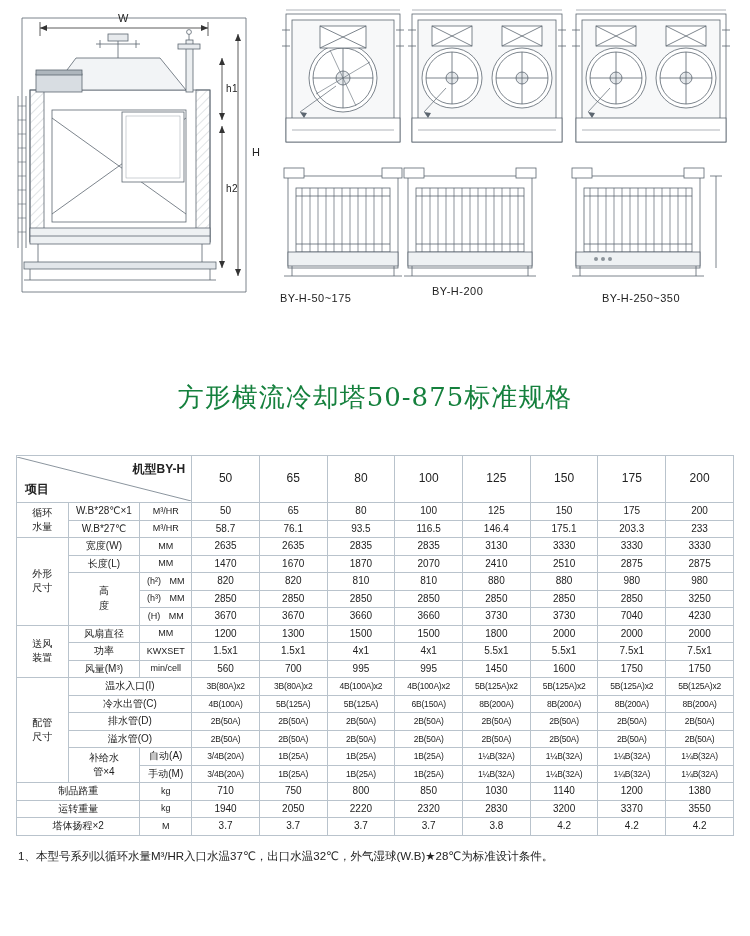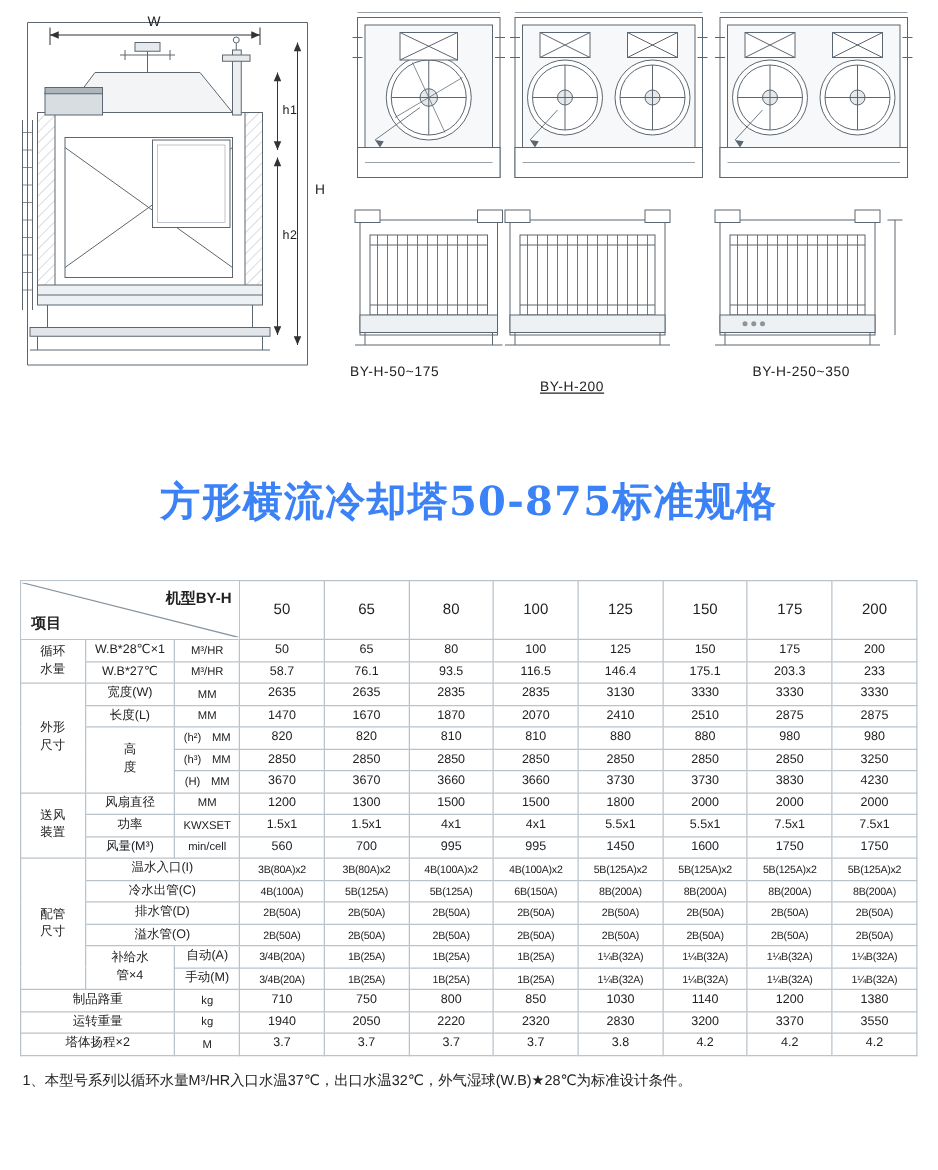--- a/index.html
+++ b/index.html
@@ -26,23 +26,23 @@
     font-size:11px;
     letter-spacing:.5px;
     color:#222;
     white-space:nowrap;
   }
 
   
   .title{
     text-align:center;
     font-family:"DejaVu Serif","Liberation Serif",serif;
-    font-weight:bold;
-    font-size:32px;
-    color:#3b82f6;
+    font-weight:normal;
+    font-size:26px;
+    color:#15803d;
     letter-spacing:1px;
     margin-top:50px;
     margin-bottom:26px;
   }
 
   
   .tbl-wrap{padding:0 16px;margin-top:40px;}
   table.spec{
     border-collapse:collapse;
     width:718px;
@@ -337,21 +337,21 @@
       <line x1="716" y1="176" x2="716" y2="268"></line>
     </g>
   </svg>
 
   <span class="cap" style="left:118px;top:12px;">W</span>
   <span class="cap" style="left:252px;top:146px;">H</span>
   <span class="cap" style="left:226px;top:83px;font-size:10px;text-align:center;">h1</span>
   <span class="cap" style="left:226px;top:183px;font-size:10px;">h2</span>
 
   <span class="cap" style="left:280px;top:292px;">BY-H-50~175</span>
-  <span class="cap" style="left:432px;top:304px;text-decoration:underline;">BY-H-200</span>
+  <span class="cap" style="left:432px;top:285px;">BY-H-200</span>
   <span class="cap" style="left:602px;top:292px;">BY-H-250~350</span>
 </div>
 
 <div class="title">方形横流冷却塔50-875标准规格</div>
 
 <div class="tbl-wrap">
 <table class="spec">
   <colgroup>
     <col style="width:52px">
         <col style="width:72px">
@@ -471,21 +471,21 @@
     <td class="unit">
       <span>(H)</span>
       <span style="margin-left:6px">MM</span>
     </td>
     <td>3670</td>
     <td>3670</td>
     <td>3660</td>
     <td>3660</td>
     <td>3730</td>
     <td>3730</td>
-    <td>3830</td>
+    <td>7040</td>
     <td>4230</td>
   </tr>
 
   <tr class="rowh">
     <td class="lab" rowspan="3">送风<br>装置</td>
     <td class="lab2">风扇直径</td>
     <td class="unit">MM</td>
     <td>1200</td>
     <td>1300</td>
     <td>1500</td>

